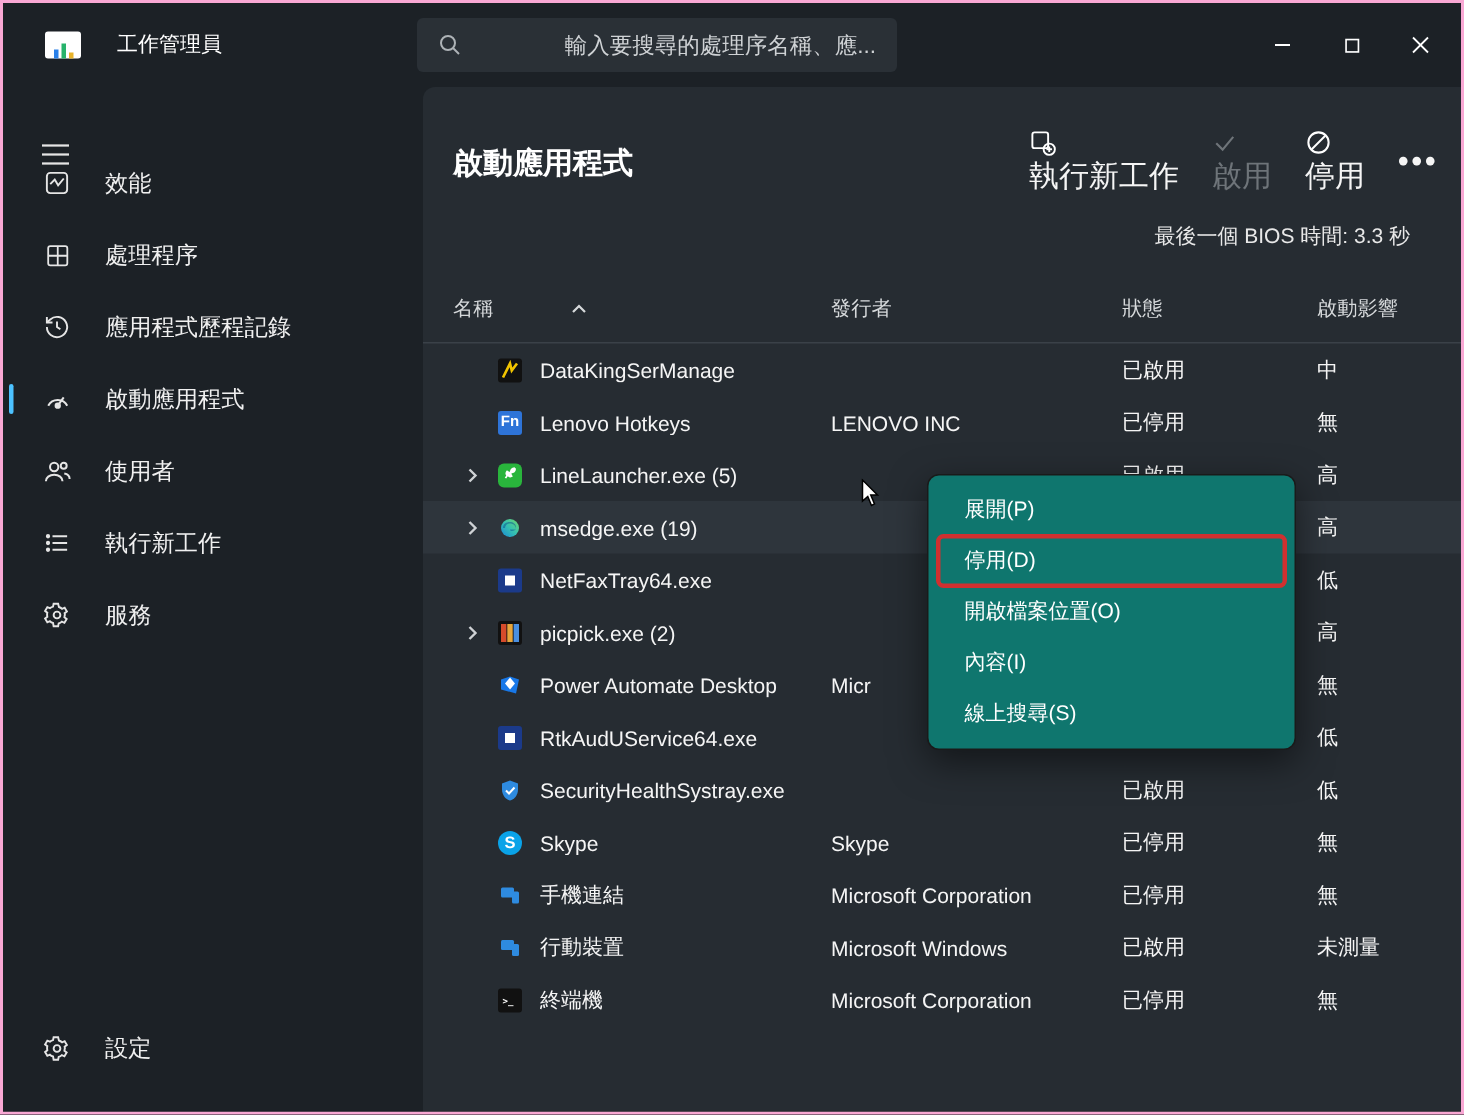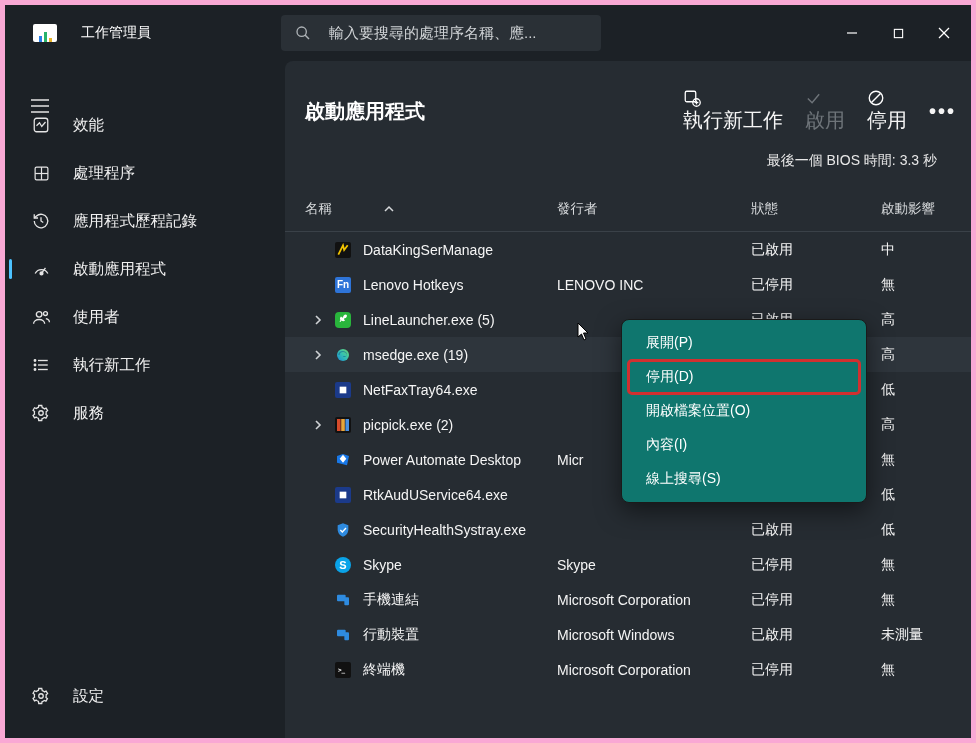--- a/index.html
+++ b/index.html
@@ -1,23 +1,23 @@
 <!DOCTYPE html>
 <html><head>
   <meta charset="utf-8">
   <style>
     * { margin:0; padding:0; box-sizing:border-box; }
     body { width:976px; height:743px; background:#111; font-family:"Segoe UI","Microsoft JhengHei",Arial,sans-serif; color:#fff; overflow:hidden; }
-    .app { position:absolute; inset:0; background:#1c2126; border:5px solid #f9a8d4; display:flex; flex-direction:column; }
+    .app { position:absolute; inset:0; background:#1c2126; border:2px solid #f9a8d4; display:flex; flex-direction:column; }
     
     .titlebar { height:56px; display:flex; align-items:center; padding:0 4px 0 28px; }
     .app-icon { width:24px; height:18px; background:#fff; border-radius:2px; display:flex; align-items:flex-end; justify-content:center; margin-right:24px;}
     .app-icon span{display:inline-block;width:3px;margin:0 1px;}
     .app-title { font-size:14px; color:#fff; }
-    .searchbox { margin-left:130px; width:320px; height:36px; background:#2a3036; border-radius:4px; display:flex; align-items:center; padding:0 14px; color:#b9bdc1;}
+    .searchbox { margin-left:130px; width:320px; height:36px; background:#2a3036; border-radius:4px; display:flex; align-items:center; padding:0 14px; color:#b9bdc1;justify-content:space-between;}
     .searchbox svg{flex:0 0 auto;}
     .searchbox .ph { margin-left:18px; font-size:15px; color:#cfd2d5; white-space:nowrap; overflow:hidden; text-overflow:ellipsis; }
     .winbtns { margin-left:auto; display:flex; }
     .winbtn { width:46px; height:32px; display:flex; align-items:center; justify-content:center; color:#fff; }
     .winbtn svg{stroke:#fff;}
     
     .body { flex:1; display:flex; min-height:0;}
     
     .sidebar { width:280px; background:#1c2126; display:flex; flex-direction:column; padding-top:40px;}
     .hamburger { position:absolute; top:94px; left:26px; }

